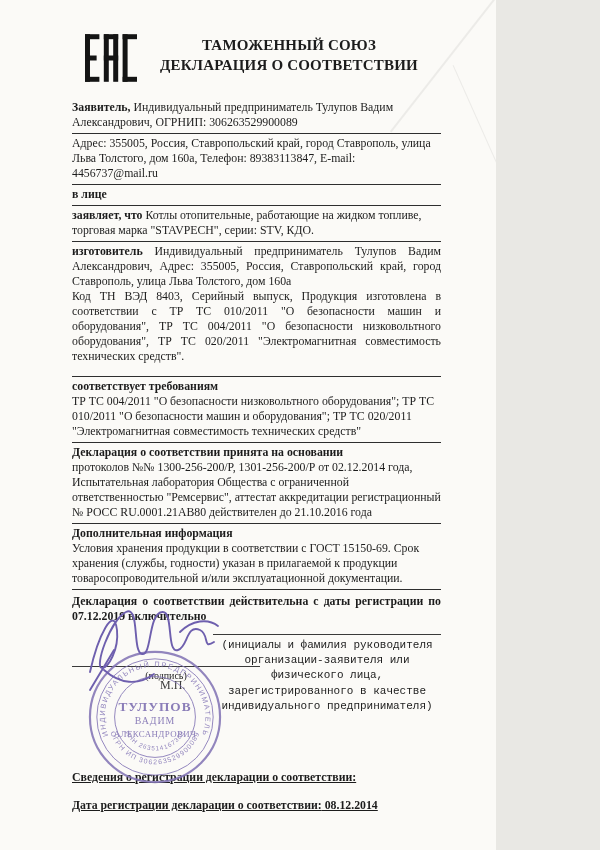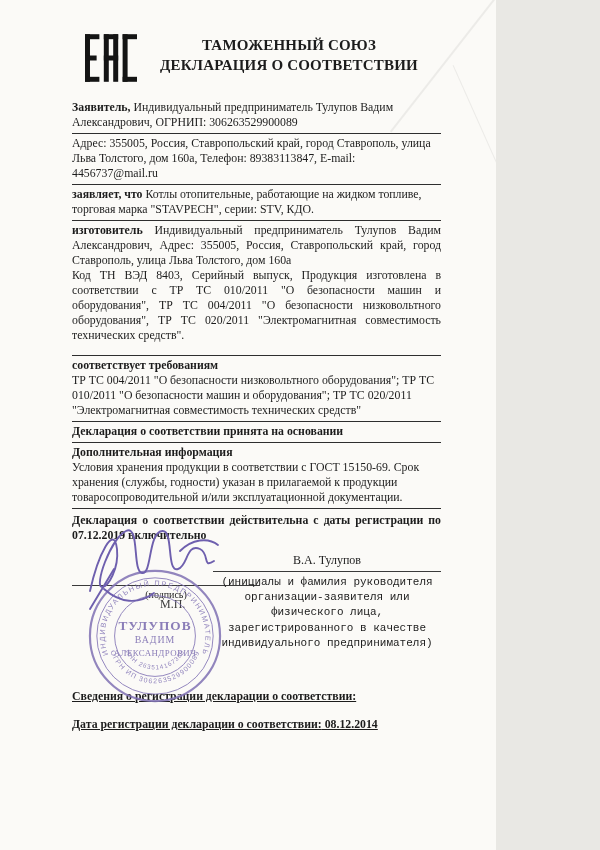--- a/index.html
+++ b/index.html
@@ -73,37 +73,41 @@
   <div class="content">
 
     <div class="sec">
       <p><span class="b">Заявитель,</span><span> Индивидуальный предприниматель Тулупов Вадим Александрович, ОГРНИП: 306263529900089</span></p>
     </div>
 
     <div class="sec">
       <p>Адрес: 355005, Россия, Ставропольский край, город Ставрополь, улица Льва Толстого, дом 160а, Телефон: 89383113847, E-mail: 4456737@mail.ru</p>
     </div>
 
+    <div class="sec">
+      <p class="b">в лице</p>
+    </div>
 
     <div class="sec">
       <p><span class="b">заявляет, что</span><span> Котлы отопительные, работающие на жидком топливе, торговая марка "STAVPECH", серии: STV, КДО.</span></p>
     </div>
 
     <div class="sec manu">
       <p class="just"><span class="b">изготовитель</span><span> Индивидуальный предприниматель Тулупов Вадим Александрович, Адрес: 355005, Россия, Ставропольский край, город Ставрополь, улица Льва Толстого, дом 160а</span></p>
       <p class="just">Код ТН ВЭД 8403, Серийный выпуск, Продукция изготовлена в соответствии с ТР ТС 010/2011 "О безопасности машин и оборудования", ТР ТС 004/2011 "О безопасности низковольтного оборудования", ТР ТС 020/2011 "Электромагнитная совместимость технических средств".</p>
     </div>
 
     <div class="sec">
       <p class="b">соответствует требованиям</p>
       <p class="gap2">ТР ТС 004/2011 "О безопасности низковольтного оборудования"; ТР ТС 010/2011 "О безопасности машин и оборудования"; ТР ТС 020/2011 "Электромагнитная совместимость технических средств"</p>
     </div>
 
     <div class="sec">
       <p class="b">Декларация о соответствии принята на основании</p>
+      <p class="gap8">протоколов №№ 1300-256-200/Р, 1301-256-200/Р от 02.12.2014 года, Испытательная лаборатория Общества с ограниченной ответственностью "Ремсервис", аттестат аккредитации регистрационный № РОСС RU.0001.21АВ80 действителен до 21.10.2016 года</p>
     </div>
 
     <div class="sec">
       <p class="b">Дополнительная информация</p>
       <p class="gap2">Условия хранения продукции в соответствии с ГОСТ 15150-69. Срок хранения (службы, годности) указан в прилагаемой к продукции товаросопроводительной и/или эксплуатационной документации.</p>
     </div>
 
     <div class="validity">
       <p style="margin:0">Декларация о соответствии  действительна с даты регистрации по 07.12.2019 включительно</p>
     </div>
@@ -142,21 +146,20 @@
           <text font-size="6.4" letter-spacing="1"><textPath href="#arcInnerBot" startOffset="50%" text-anchor="middle">ИНН 263514167365</textPath></text>
         </g>
         <g fill="#7c6db0" text-anchor="middle" font-family="Liberation Serif, DejaVu Serif, serif">
           <text x="70" y="64" font-size="13.5" font-weight="bold" letter-spacing="1">ТУЛУПОВ</text>
           <text x="70" y="77" font-size="10" letter-spacing="1">ВАДИМ</text>
           <text x="70" y="90" font-size="9" letter-spacing=".4">АЛЕКСАНДРОВИЧ</text>
         </g>
       </svg>
 
       <div class="sig-right">
-        <div class="name">В.А. Тулупов</div>
         <div class="line"></div>
         <div class="cap">(инициалы и фамилия руководителя организации-заявителя или физического лица, зарегистрированного в качестве индивидуального предпринимателя)</div>
       </div>
     </div>
 
     <div class="reg">
       <div class="b">Сведения о регистрации декларации о соответствии:</div>
       <div class="row b"><span>Дата регистрации декларации о соответствии:</span><span> 08.12.2014</span></div>
     </div>
 

